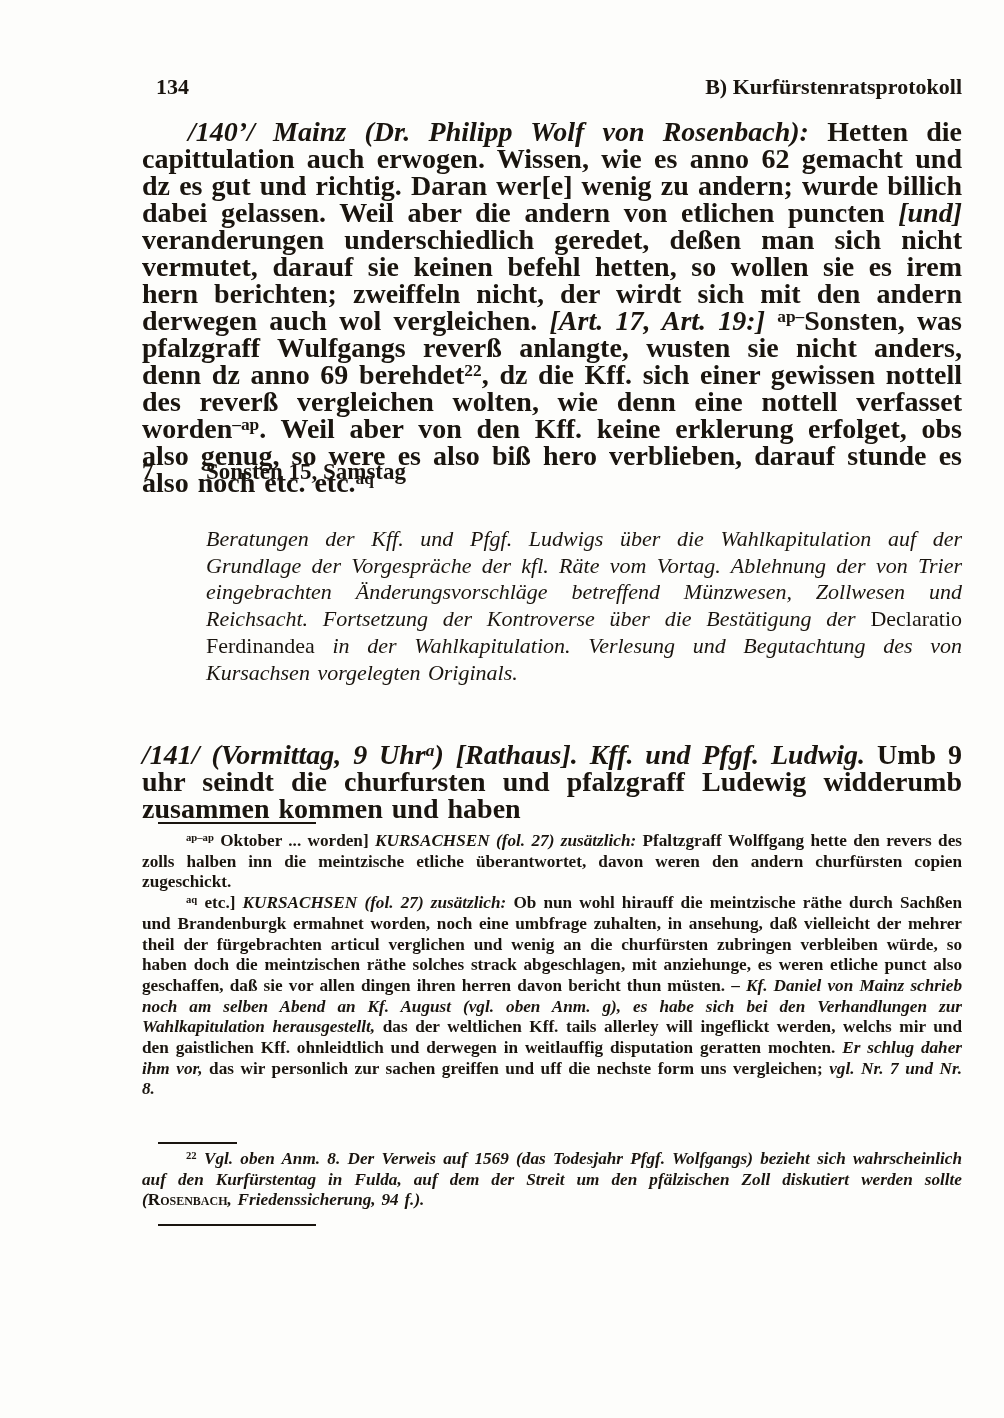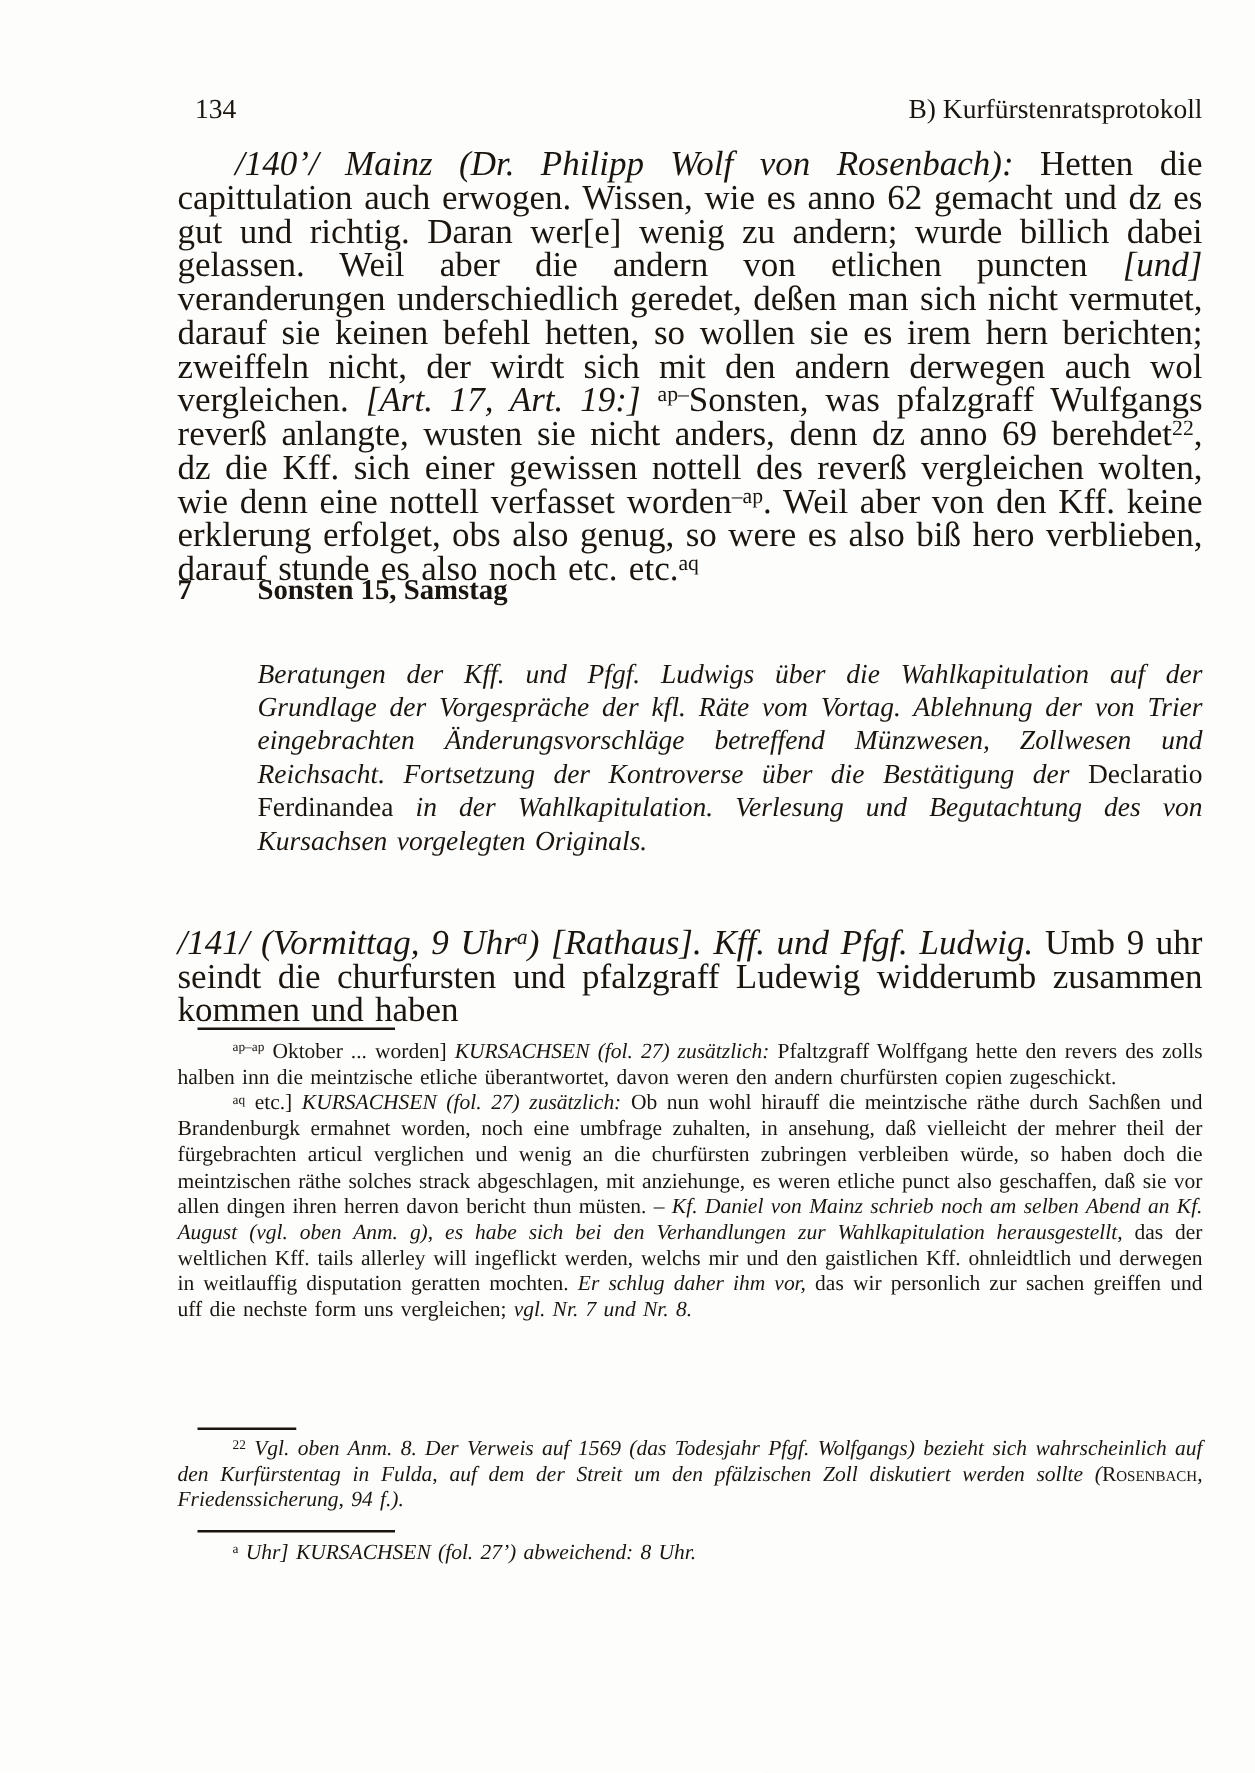--- a/index.html
+++ b/index.html
@@ -2,21 +2,21 @@
 <html lang="de" style="--paper: #fdfdfb; --ink: #1a150f;"><head>
 <meta charset="utf-8">
 <style>
   html,body { margin:0; padding:0; background:#ffffff; }
   .page {
     position:relative; width:1004px; height:1418px;
     background:var(--paper,#fdfdfb); color:var(--ink,#1a150f);
     font-family:"Liberation Serif","DejaVu Serif",serif;
     overflow:hidden;
   }
-  .col { position:absolute; left:142px; width:820px; }
+  .col { position:absolute; left:142px; width:820px;font-weight:bold; }
   p { margin:0; padding:0; }
 
   
   .header { top:74px; height:28px; font-size:22px; }
   .pagenum { position:absolute; left:14px; top:0; }
   .runtitle { display:block; text-align:right; }
 
   
   .para { font-size:28px; line-height:27px; text-align:justify; word-spacing:2px; }
   .p140 { top:118px; text-indent:46px; }
@@ -75,17 +75,14 @@
     <p class="fn"><span class="sup">ap–ap</span><span> Oktober ... worden] </span><span class="i">KURSACHSEN (fol. 27) zusätzlich:</span><span> Pfaltzgraff Wolffgang hette den revers des zolls halben inn die meintzische etliche überantwortet, davon weren den andern churfürsten copien zugeschickt.</span></p>
     <p class="fn"><span class="sup">aq</span><span> etc.] </span><span class="i">KURSACHSEN (fol. 27) zusätzlich:</span><span> Ob nun wohl hirauff die meintzische räthe durch Sachßen und Brandenburgk ermahnet worden, noch eine umbfrage zuhalten, in ansehung, daß vielleicht der mehrer theil der fürgebrachten articul verglichen und wenig an die churfürsten zubringen verbleiben würde, so haben doch die meintzischen räthe solches strack abgeschlagen, mit anziehunge, es weren etliche punct also geschaffen, daß sie vor allen dingen ihren herren davon bericht thun müsten. – </span><span class="i">Kf. Daniel von Mainz schrieb noch am selben Abend an Kf. August (vgl. oben Anm. g), es habe sich bei den Verhandlungen zur Wahlkapitulation herausgestellt,</span><span> das der weltlichen Kff. tails allerley will ingeflickt werden, welchs mir und den gaistlichen Kff. ohnleidtlich und derwegen in weitlauffig disputation geratten mochten. </span><span class="i">Er schlug daher ihm vor,</span><span> das wir personlich zur sachen greiffen und uff die nechste form uns vergleichen; </span><span class="i">vgl. Nr. 7 und Nr. 8.</span></p>
   </div>
 
   <div class="fnrule rule2"></div>
   <div class="col fnblock fnb2">
     <p class="fn"><span class="sup">22</span><span class="i"> Vgl. oben Anm. 8. Der Verweis auf 1569 (das Todesjahr Pfgf. Wolfgangs) bezieht sich wahrscheinlich auf den Kurfürstentag in Fulda, auf dem der Streit um den pfälzischen Zoll diskutiert werden sollte (</span><span class="sc">Rosenbach</span><span class="i">, Friedenssicherung, 94 f.).</span></p>
   </div>
 
   <div class="fnrule rule3"></div>
-  <div class="col fnblock fnb3">
-    <p class="fn"><span class="sup">a</span><span class="i"> Uhr] KURSACHSEN (fol. 27’) abweichend: 8 Uhr.</span></p>
-  </div>
 
 </div>
 
 </body></html>

